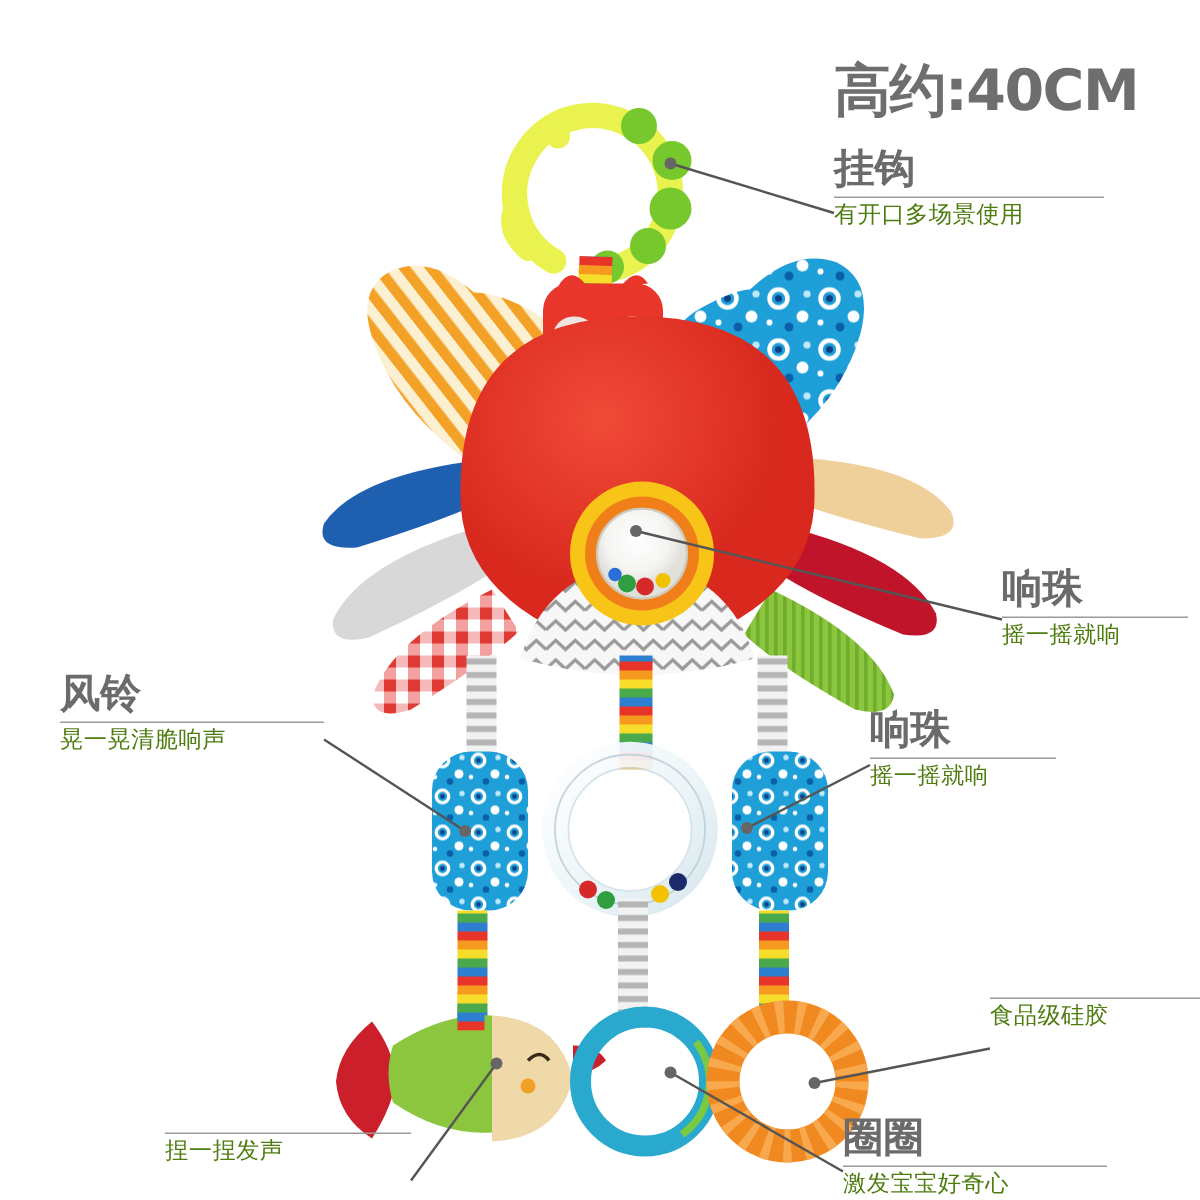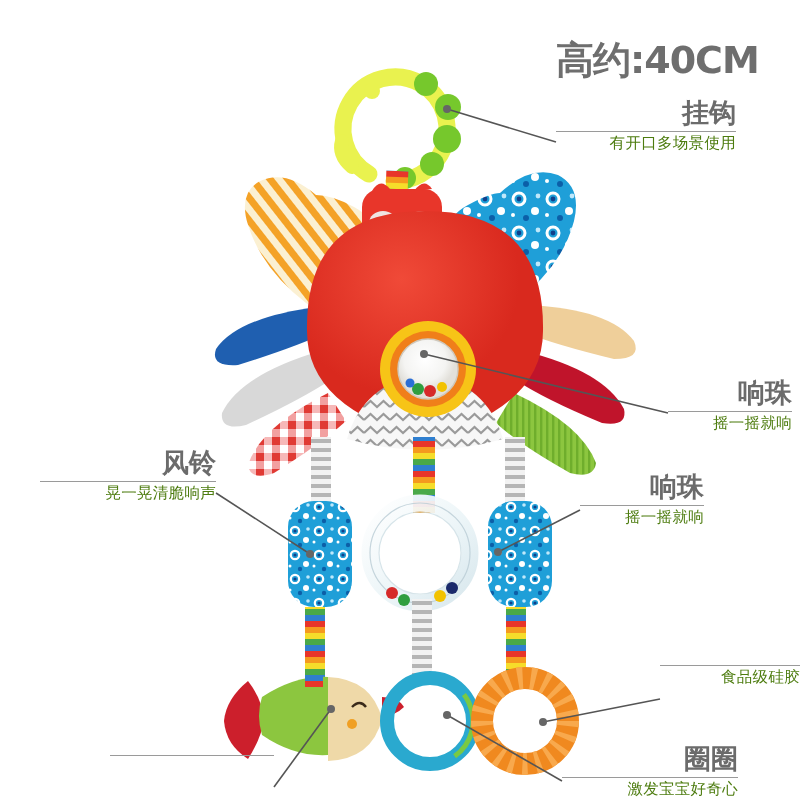--- a/index.html
+++ b/index.html
@@ -25,21 +25,21 @@
     line-height: 1.05; letter-spacing: 0px;
   }
   .callout .rule {
     height: 0; border-top: 1.6px solid #9a9a9a;
     margin: 4px 0 3px 0;
   }
   .callout .sub {
     font-size: 15.5px; color: #4d7c0f; line-height: 1.1;
     letter-spacing: 0.3px;
   }
-  .callout.ctr { text-align: right; }
+  .callout.ctr { text-align: left; }
 
   
   #leaders { position: absolute; inset: 0; width: 800px; height: 800px; pointer-events: none; }
 
   
   #art { position: absolute; left: 0; top: 0; width: 800px; height: 800px; }
 </style>
 </head>
 <body>
 
@@ -273,16 +273,17 @@
         <div class="rule"></div>
         <div class="sub">激发宝宝好奇心</div>
       </div>
       <div class="callout ctr" style="left: 40px; top: 428px; width: 176px;">
         <div class="cap">风铃</div>
         <div class="rule"></div>
         <div class="sub">晃一晃清脆响声</div>
       </div>
       <div class="callout ctr" style="left: 110px; top: 730px; width: 164px;">
         <div class="rule"></div>
+        <div class="sub">捏一捏发声</div>
       </div>
     </div>
 
 </div>
 
 </body></html>

